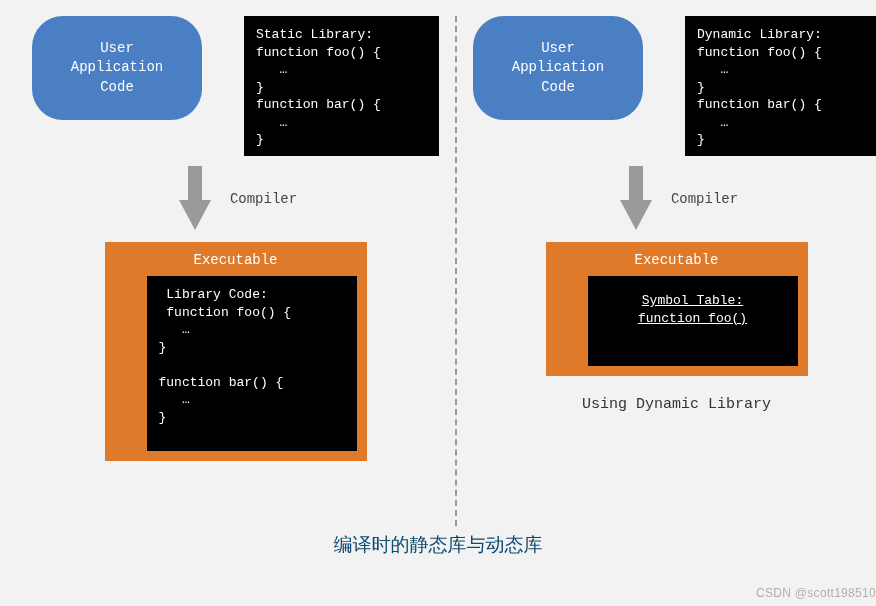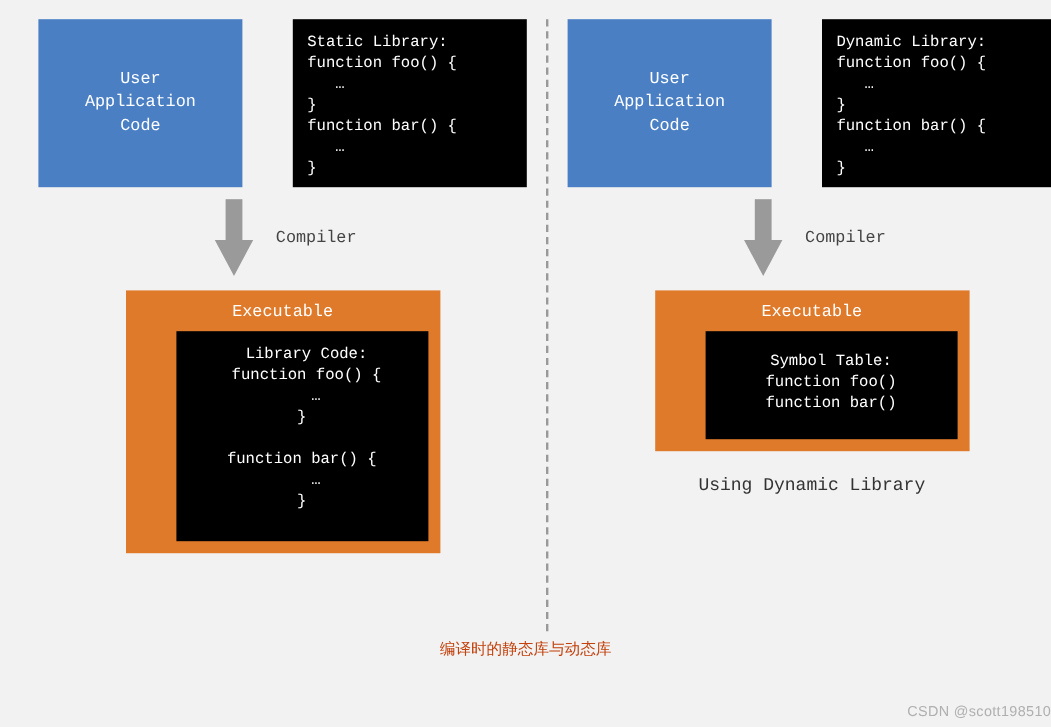--- a/index.html
+++ b/index.html
@@ -29,26 +29,27 @@
   }
   .top-row {
     display: flex;
     gap: 10px;
     width: 100%;
     justify-content: center;
   }
   .user-app {
     background: #4a7fc4;
     color: #fff;
-    width: 170px; height: 140px;
+    width: 170px; height: 104px;
     display: flex; align-items: center; justify-content: center;
     text-align: center;
     font-size: 14px;
     line-height: 1.4;
     padding: 24px;
+    border-radius: 31px;
   }
   .code-box {
     background: #000;
     color: #fff;
     font-size: 13px;
     line-height: 1.35;
     padding: 10px 12px;
     white-space: pre;
     margin-left: 32px;
   }
@@ -72,34 +73,34 @@
     background: #e07a2b;
     padding: 6px 10px 10px 10px;
   }
   .exec-title {
     color: #fff;
     text-align: center;
     font-size: 14px;
     padding: 4px 0 8px 0;
   }
   .exec-code { width: 210px; }
-  .exec-code-tall { height: 175px; text-align: center; }
-  .exec-code-short { height: 90px; padding-top: 16px; text-align: center; white-space: normal; }
+  .exec-code-tall { height: 175px; }
+  .exec-code-short { height: 90px; padding-top: 16px; text-align: center; white-space: normal; text-decoration: underline; }
   .exec-code-short span { display:block; }
   .col-caption {
     text-align: center;
     font-size: 15px;
     color: #333;
     margin-top: 20px;
     font-family: "Courier New", monospace;
   }
   .bottom-caption {
     text-align: center;
-    font-size: 13px;
-    color: #c2410c;
+    font-size: 19px;
+    color: #0c4a6e;
     font-family: sans-serif;
     margin-top: 6px;
   }
   .watermark {
     position: absolute;
     right: 0; bottom: 6px;
     font-size: 12px;
     color: rgba(120,120,120,0.55);
     font-family: sans-serif;
     letter-spacing: 0.3px;
@@ -170,21 +171,20 @@
         <polygon points="4,36 36,36 20,66" fill="#9a9a9a"></polygon>
       </svg>
       <span class="arrow-label">Compiler</span>
     </div>
 
     <div class="exec-outer">
       <div class="exec-title">Executable</div>
       <div class="code-box exec-code exec-code-short">
         <span>Symbol Table:</span>
         <span>function foo()</span>
-        <span>function bar()</span>
       </div>
     </div>
 
     <div class="col-caption">Using Dynamic Library</div>
   </div>
 
 </div>
 
 <div class="bottom-caption">编译时的静态库与动态库</div>
 <div class="watermark">CSDN @scott198510</div>

